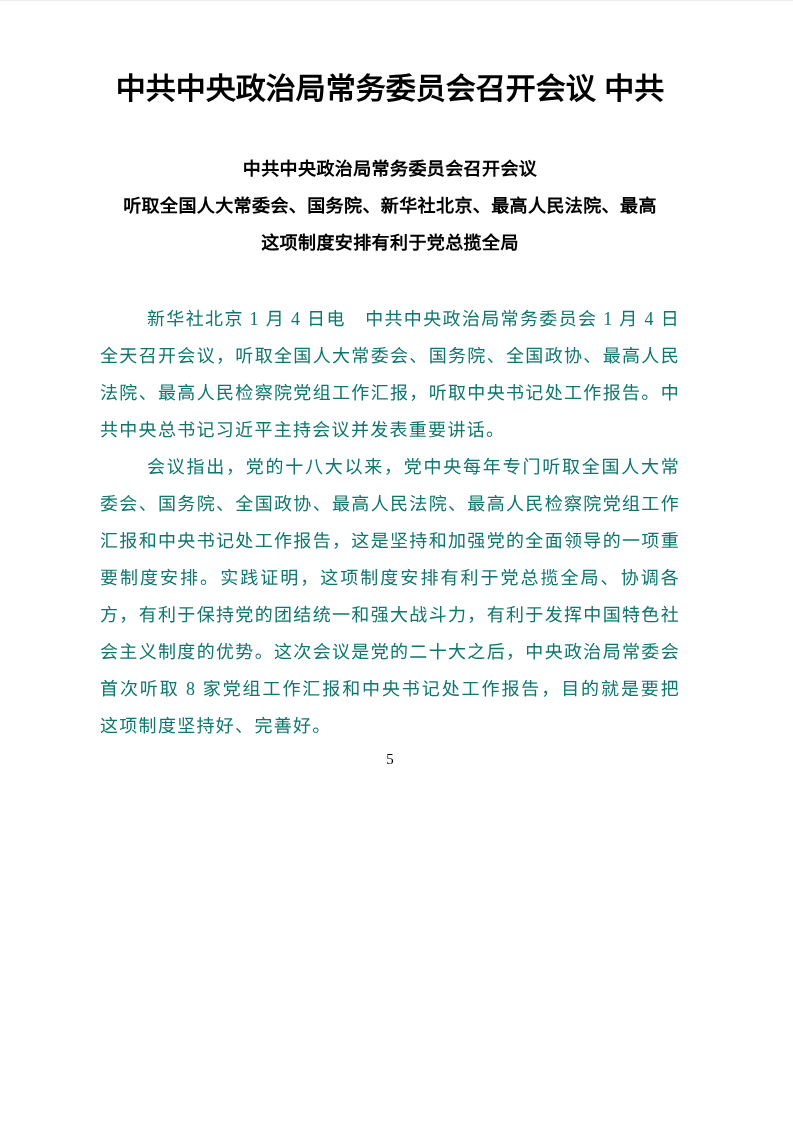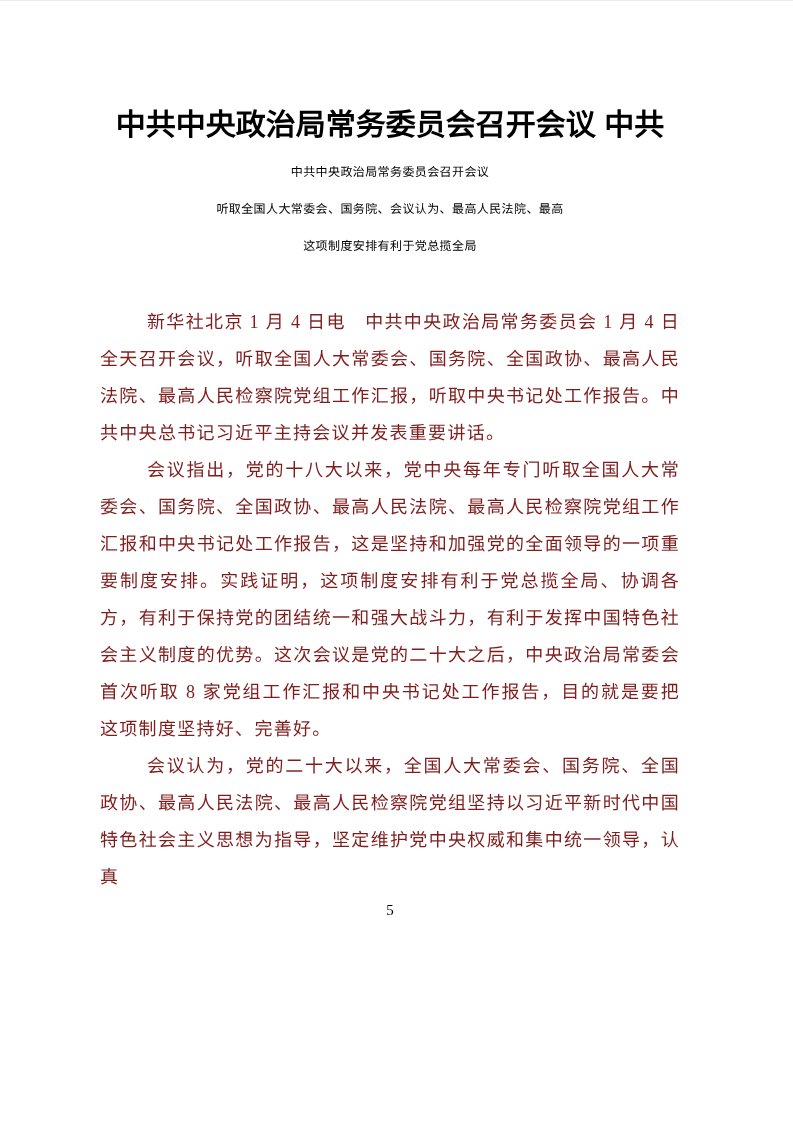--- a/index.html
+++ b/index.html
@@ -15,45 +15,46 @@
     color: #000000;
     overflow: hidden;
     border-top: 1px solid #ececec;
     box-sizing: border-box;
   }
   .content {
     margin-left: 100px;
     width: 580px;
   }
   .title-block {
-    padding-top: 95px;
+    padding-top: 59px;
     font-family: "Liberation Sans", "DejaVu Sans", sans-serif;
     font-weight: bold;
     font-size: 30px;
     line-height: 58px;
     text-align: center;
     color: #000000;
   }
   .subtitle-block {
+    margin-top: 33px;
     font-family: "Liberation Serif", "DejaVu Serif", serif;
-    font-weight: normal;
-    font-size: 12px;
+    font-weight: bold;
+    font-size: 18px;
     line-height: 37px;
     letter-spacing: 0.4px;
     text-align: center;
     color: #000000;
   }
   .body-block {
     margin-top: 39px;
     font-family: "Liberation Serif", "DejaVu Serif", serif;
     font-size: 18px;
     line-height: 37px;
     letter-spacing: 1.3px;
     text-align: justify;
-    color: #7f1d1d;
+    color: #0f766e;
   }
   .body-block p {
     margin: 0;
     text-indent: 47px;
   }
   .page-number {
     margin-top: 4px;
     text-align: center;
     font-family: "Liberation Serif", "DejaVu Serif", serif;
     font-size: 15px;
@@ -66,26 +67,25 @@
 
 <div class="doc">
   <div class="content">
 
     <div class="title-block">
       <div>中共中央政治局常务委员会召开会议 中共</div>
     </div>
 
     <div class="subtitle-block">
       <div>中共中央政治局常务委员会召开会议</div>
-      <div>听取全国人大常委会、国务院、会议认为、最高人民法院、最高</div>
+      <div>听取全国人大常委会、国务院、新华社北京、最高人民法院、最高</div>
       <div>这项制度安排有利于党总揽全局</div>
     </div>
 
     <div class="body-block">
       <p>新华社北京 1 月 4 日电　中共中央政治局常务委员会 1 月 4 日全天召开会议，听取全国人大常委会、国务院、全国政协、最高人民法院、最高人民检察院党组工作汇报，听取中央书记处工作报告。中共中央总书记习近平主持会议并发表重要讲话。</p>
       <p>会议指出，党的十八大以来，党中央每年专门听取全国人大常委会、国务院、全国政协、最高人民法院、最高人民检察院党组工作汇报和中央书记处工作报告，这是坚持和加强党的全面领导的一项重要制度安排。实践证明，这项制度安排有利于党总揽全局、协调各方，有利于保持党的团结统一和强大战斗力，有利于发挥中国特色社会主义制度的优势。这次会议是党的二十大之后，中央政治局常委会首次听取 8 家党组工作汇报和中央书记处工作报告，目的就是要把这项制度坚持好、完善好。</p>
-      <p>会议认为，党的二十大以来，全国人大常委会、国务院、全国政协、最高人民法院、最高人民检察院党组坚持以习近平新时代中国特色社会主义思想为指导，坚定维护党中央权威和集中统一领导，认真</p>
     </div>
 
     <div class="page-number">5</div>
 
   </div>
 </div>
 
 </body></html>

